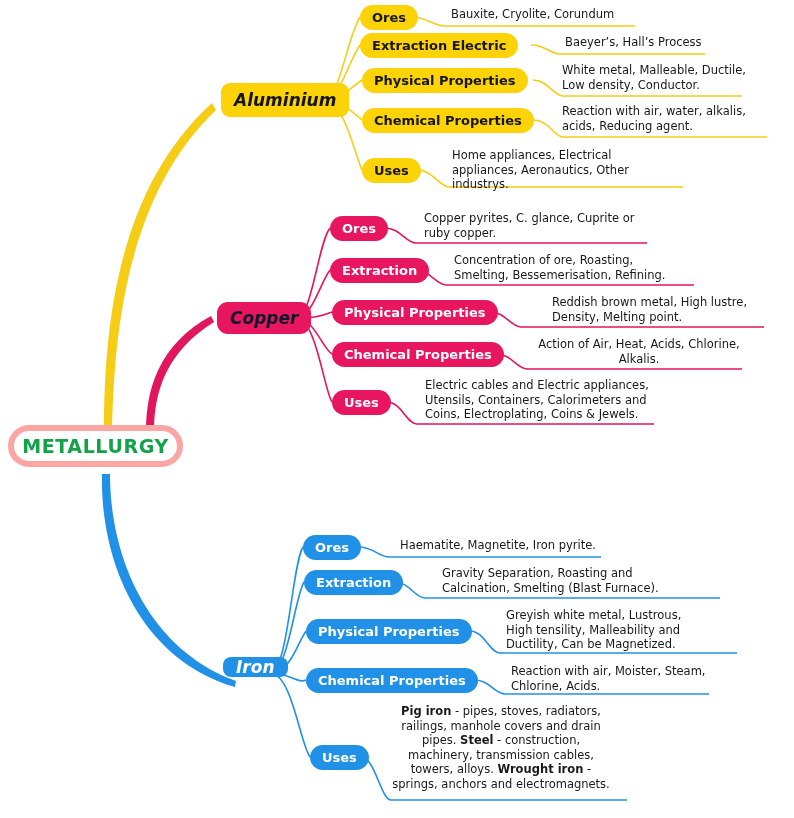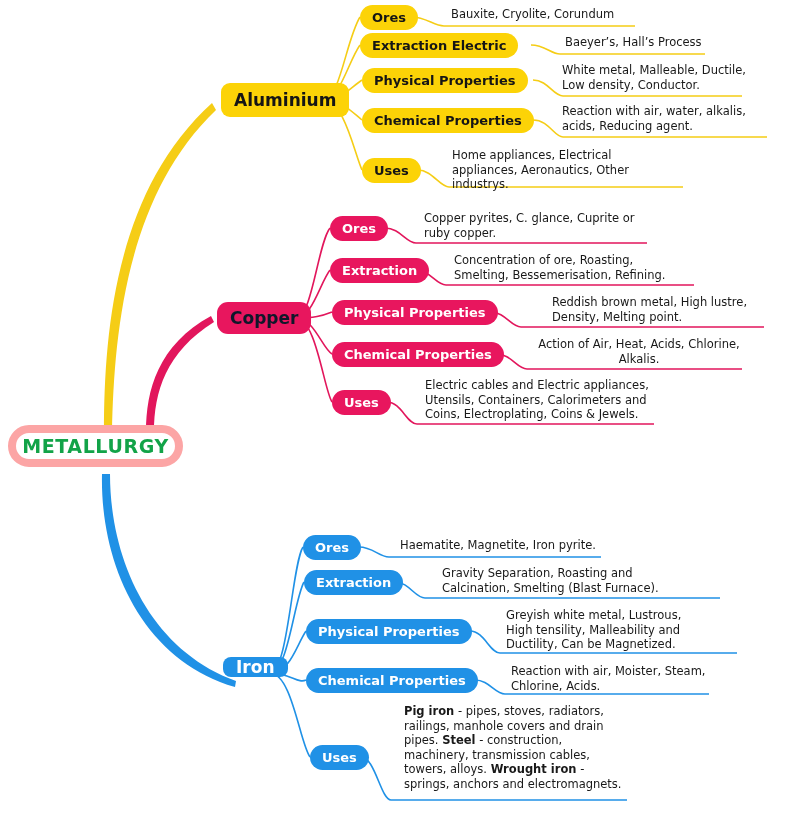--- a/index.html
+++ b/index.html
@@ -22,21 +22,21 @@
     left: 0;
     top: 0;
     width: 794px;
     height: 818px;
     pointer-events: none;
   }
   
   .central {
     position: absolute;
     box-sizing: border-box;
-    border: 8px solid #fca5a5;
+    border: 6px solid #fca5a5;
     border-radius: 22px;
     background: #ffffff;
     display: flex;
     align-items: center;
     justify-content: center;
     z-index: 5;
   }
   .central-label {
     color: #12a348;
     font-weight: bold;
@@ -50,20 +50,21 @@
     box-sizing: border-box;
     border-radius: 9px;
     display: flex;
     align-items: center;
     justify-content: center;
     z-index: 4;
     font-weight: bold;
     font-size: 17px;
     white-space: nowrap;
     padding: 0 13px;
+    font-style: italic;
   }
   .branch-node.alu { background: #fcd307; color: #151515; }
   .branch-node.cop { background: #e8165e; color: #0f172a; border-radius: 11px; }
   .branch-node.iro { background: #2091e6; color: #ffffff; border-radius: 8px; }
   
   .pill {
     position: absolute;
     box-sizing: border-box;
     border-radius: 14px;
     display: flex;
@@ -260,17 +261,17 @@
   <div class="pill iro" style="left:306px; top:668px;">
     <span>Chemical Properties</span>
   </div>
   <div class="detail" style="left:511px; top:664px; width:205px;">
     <span>Reaction with air, Moister, Steam, Chlorine, Acids.</span>
   </div>
 
   <div class="pill iro" style="left:310px; top:745px;">
     <span>Uses</span>
   </div>
-  <div class="detail" style="left:404px; top:704px; width:218px;">
+  <div class="detail" style="left:392px; top:704px; width:218px;text-align:center;">
     <span id="iron-uses-rich"><b>Pig iron</b> - pipes, stoves, radiators, railings, manhole covers and drain pipes. <b>Steel</b> - construction, machinery, transmission cables, towers, alloys. <b>Wrought iron</b> - springs, anchors and electromagnets. </span>
   </div>
 
 </div>
 
 </body></html>

